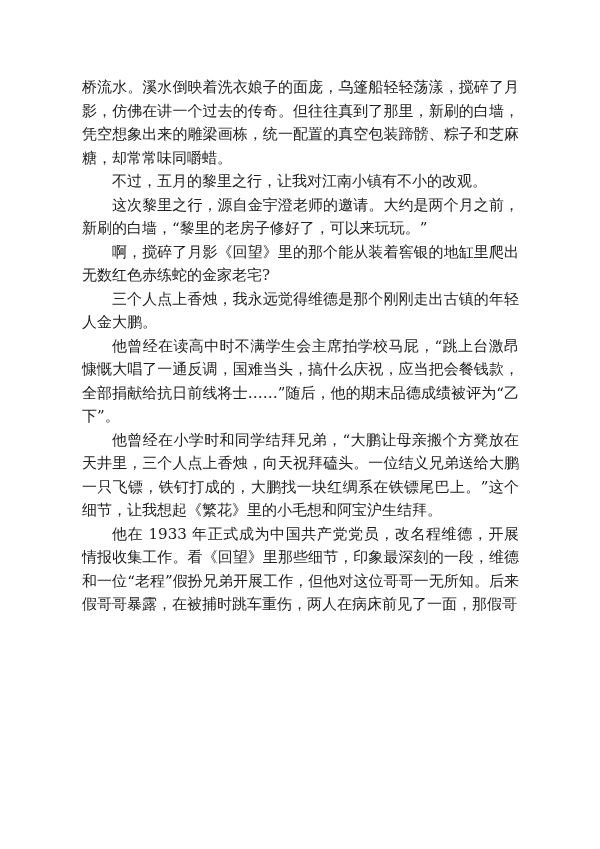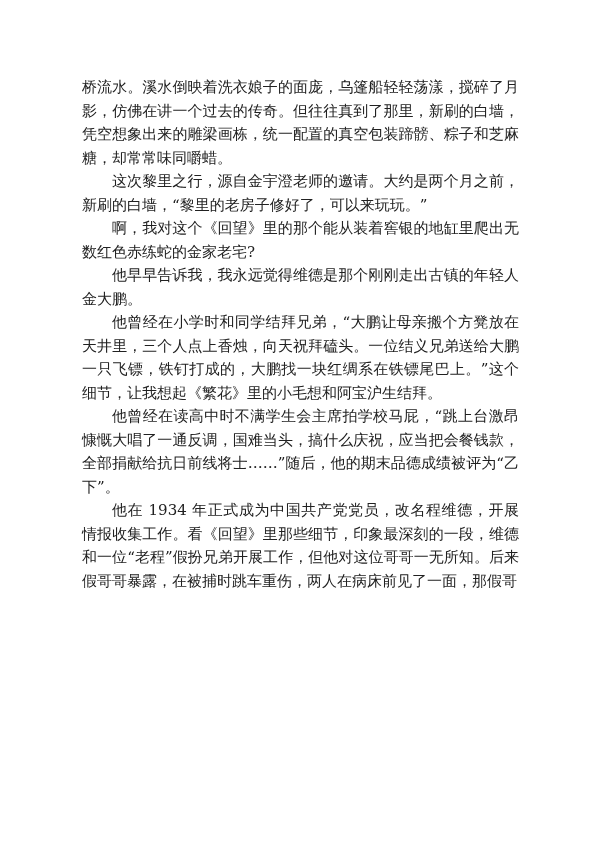--- a/index.html
+++ b/index.html
@@ -44,21 +44,22 @@
     letter-spacing: 1px;
     color: #212121;
   }
 </style>
 </head>
 <body>
 
 <div class="page">
   <div class="text-block">
     <p class="para">桥流水。溪水倒映着洗衣娘子的面庞，乌篷船轻轻荡漾，搅碎了月影，仿佛在讲一个过去的传奇。但往往真到了那里，新刷的白墙，凭空想象出来的雕梁画栋，统一配置的真空包装蹄髈、粽子和芝麻糖，却常常味同嚼蜡。</p>
+    <p class="para indent">不过，五月的黎里之行，让我对江南小镇有不小的改观。</p>
     <p class="para indent">这次黎里之行，源自金宇澄老师的邀请。大约是两个月之前，新刷的白墙，“黎里的老房子修好了，可以来玩玩。”</p>
-    <p class="para indent">啊，我对这个《回望》里的那个能从装着窖银的地缸里爬出无数红色赤练蛇的金家老宅?</p>
-    <p class="para indent">他早早告诉我，我永远觉得维德是那个刚刚走出古镇的年轻人金大鹏。</p>
+    <p class="para indent">啊，搅碎了月影《回望》里的那个能从装着窖银的地缸里爬出无数红色赤练蛇的金家老宅?</p>
+    <p class="para indent">三个人点上香烛，我永远觉得维德是那个刚刚走出古镇的年轻人金大鹏。</p>
+    <p class="para indent">他曾经在读高中时不满学生会主席拍学校马屁，“跳上台激昂慷慨大唱了一通反调，国难当头，搞什么庆祝，应当把会餐钱款，全部捐献给抗日前线将士……”随后，他的期末品德成绩被评为“乙下”。</p>
     <p class="para indent">他曾经在小学时和同学结拜兄弟，“大鹏让母亲搬个方凳放在天井里，三个人点上香烛，向天祝拜磕头。一位结义兄弟送给大鹏一只飞镖，铁钉打成的，大鹏找一块红绸系在铁镖尾巴上。”这个细节，让我想起《繁花》里的小毛想和阿宝沪生结拜。</p>
-    <p class="para indent">他曾经在读高中时不满学生会主席拍学校马屁，“跳上台激昂慷慨大唱了一通反调，国难当头，搞什么庆祝，应当把会餐钱款，全部捐献给抗日前线将士……”随后，他的期末品德成绩被评为“乙下”。</p>
-    <p class="para indent">他在 1934 年正式成为中国共产党党员，改名程维德，开展情报收集工作。看《回望》里那些细节，印象最深刻的一段，维德和一位“老程”假扮兄弟开展工作，但他对这位哥哥一无所知。后来假哥哥暴露，在被捕时跳车重伤，两人在病床前见了一面，那假哥</p>
+    <p class="para indent">他在 1933 年正式成为中国共产党党员，改名程维德，开展情报收集工作。看《回望》里那些细节，印象最深刻的一段，维德和一位“老程”假扮兄弟开展工作，但他对这位哥哥一无所知。后来假哥哥暴露，在被捕时跳车重伤，两人在病床前见了一面，那假哥</p>
   </div>
   <div class="page-number">- 9 -</div>
 </div>
 
 </body></html>

